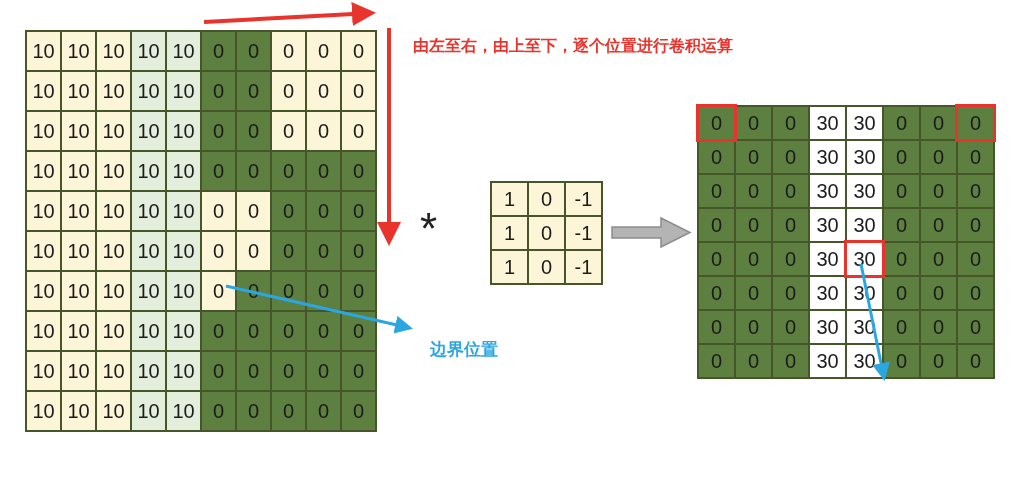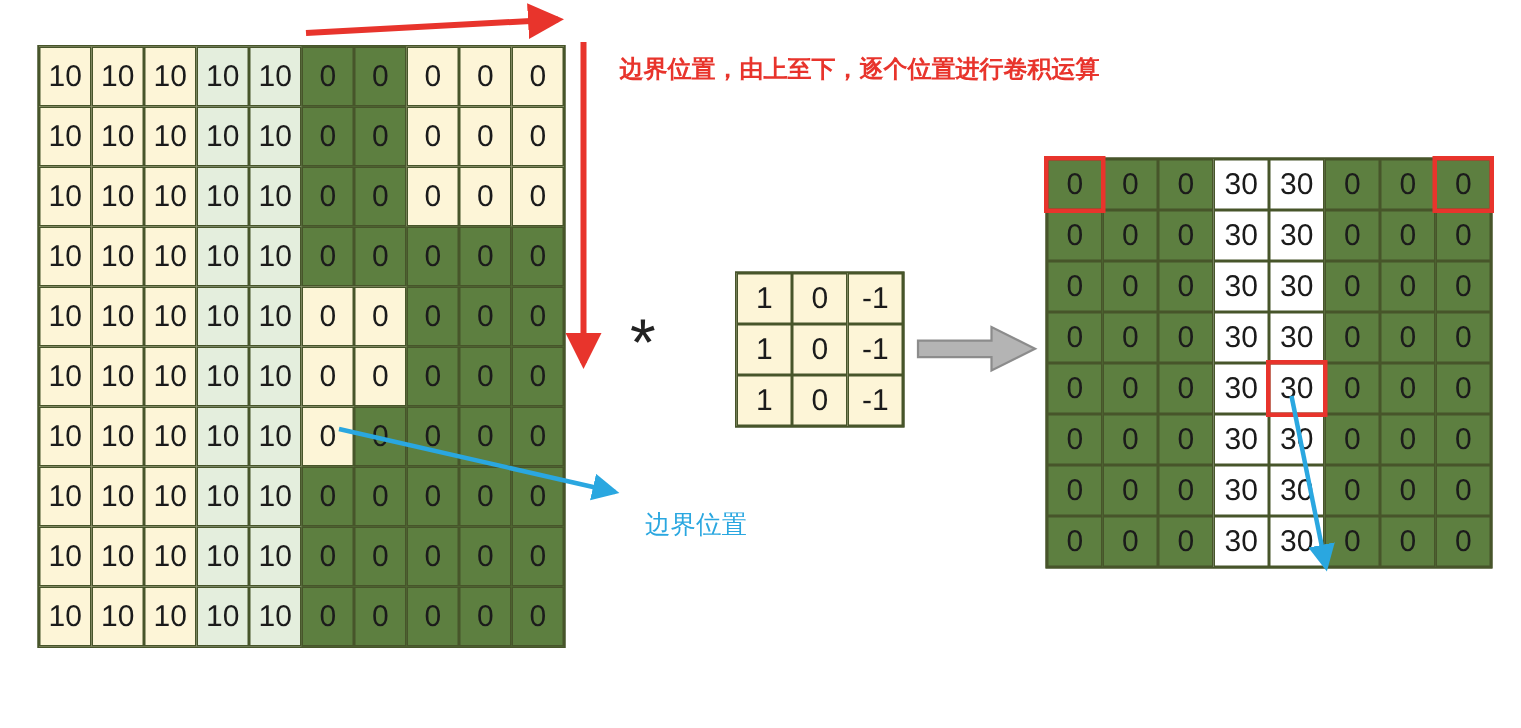--- a/index.html
+++ b/index.html
@@ -9,21 +9,21 @@
   .grid{position:absolute;display:grid;border:1px solid var(--border);background:var(--border);z-index:1;}
   .cell{box-sizing:border-box;display:flex;align-items:center;justify-content:center;
         border:1px solid var(--border);color:#1b1b1b;line-height:1;}
   .input-matrix{left:25px;top:30px;}
   .input-matrix .cell{width:35px;height:40px;font-size:20px;}
   .kernel-matrix{left:490px;top:181px;}
   .kernel-matrix .cell{width:37px;height:34px;font-size:20px;}
   .output-matrix{left:697px;top:105px;}
   .output-matrix .cell{width:37px;height:34px;font-size:20px;}
   .red-box{outline:3px solid var(--red);outline-offset:-1px;position:relative;z-index:2;}
-  .note{position:absolute;z-index:4;white-space:nowrap;}
+  .note{position:absolute;z-index:4;white-space:nowrap;font-weight:bold;}
   .note-top{left:413px;top:36px;font-size:16px;font-weight:600;color:var(--red);}
   .note-boundary{left:430px;top:338px;font-size:17px;color:var(--blue);}
   .note-detected{left:820px;top:394px;font-size:17px;font-weight:600;color:var(--blue);}
   .op-star{position:absolute;left:420px;top:204px;font-size:44px;color:#222222;z-index:4;}
   .red-line{stroke:var(--red);stroke-width:4;fill:none;}
   .blue-line{stroke:var(--blue);stroke-width:3;fill:none;}
   .gray-arrow{fill:var(--gray_arrow);stroke:var(--gray_arrow_edge);stroke-width:1.5;}
   .fill-red{fill:var(--red);}
   .fill-blue{fill:var(--blue);}
 </style>
@@ -144,21 +144,21 @@
       <div class="cell" style="background: var(--cream);">10</div>
       <div class="cell" style="background: var(--pale_green);">10</div>
       <div class="cell" style="background: var(--pale_green);">10</div>
       <div class="cell" style="background: var(--dark_green);">0</div>
       <div class="cell" style="background: var(--dark_green);">0</div>
       <div class="cell" style="background: var(--dark_green);">0</div>
       <div class="cell" style="background: var(--dark_green);">0</div>
       <div class="cell" style="background: var(--dark_green);">0</div>
     </div>
 
-  <div class="note note-top">边界位置，由上至下，逐个位置进行卷积运算</div>
+  <div class="note note-top">由左至右，由上至下，逐个位置进行卷积运算</div>
 
   <div class="op-star">*</div>
 
   <div class="grid kernel-matrix" style="grid-template-columns: repeat(3, auto);">
       <div class="cell" style="background: var(--cream);">1</div>
       <div class="cell" style="background: var(--cream);">0</div>
       <div class="cell" style="background: var(--cream);">-1</div>
       <div class="cell" style="background: var(--cream);">1</div>
       <div class="cell" style="background: var(--cream);">0</div>
       <div class="cell" style="background: var(--cream);">-1</div>

